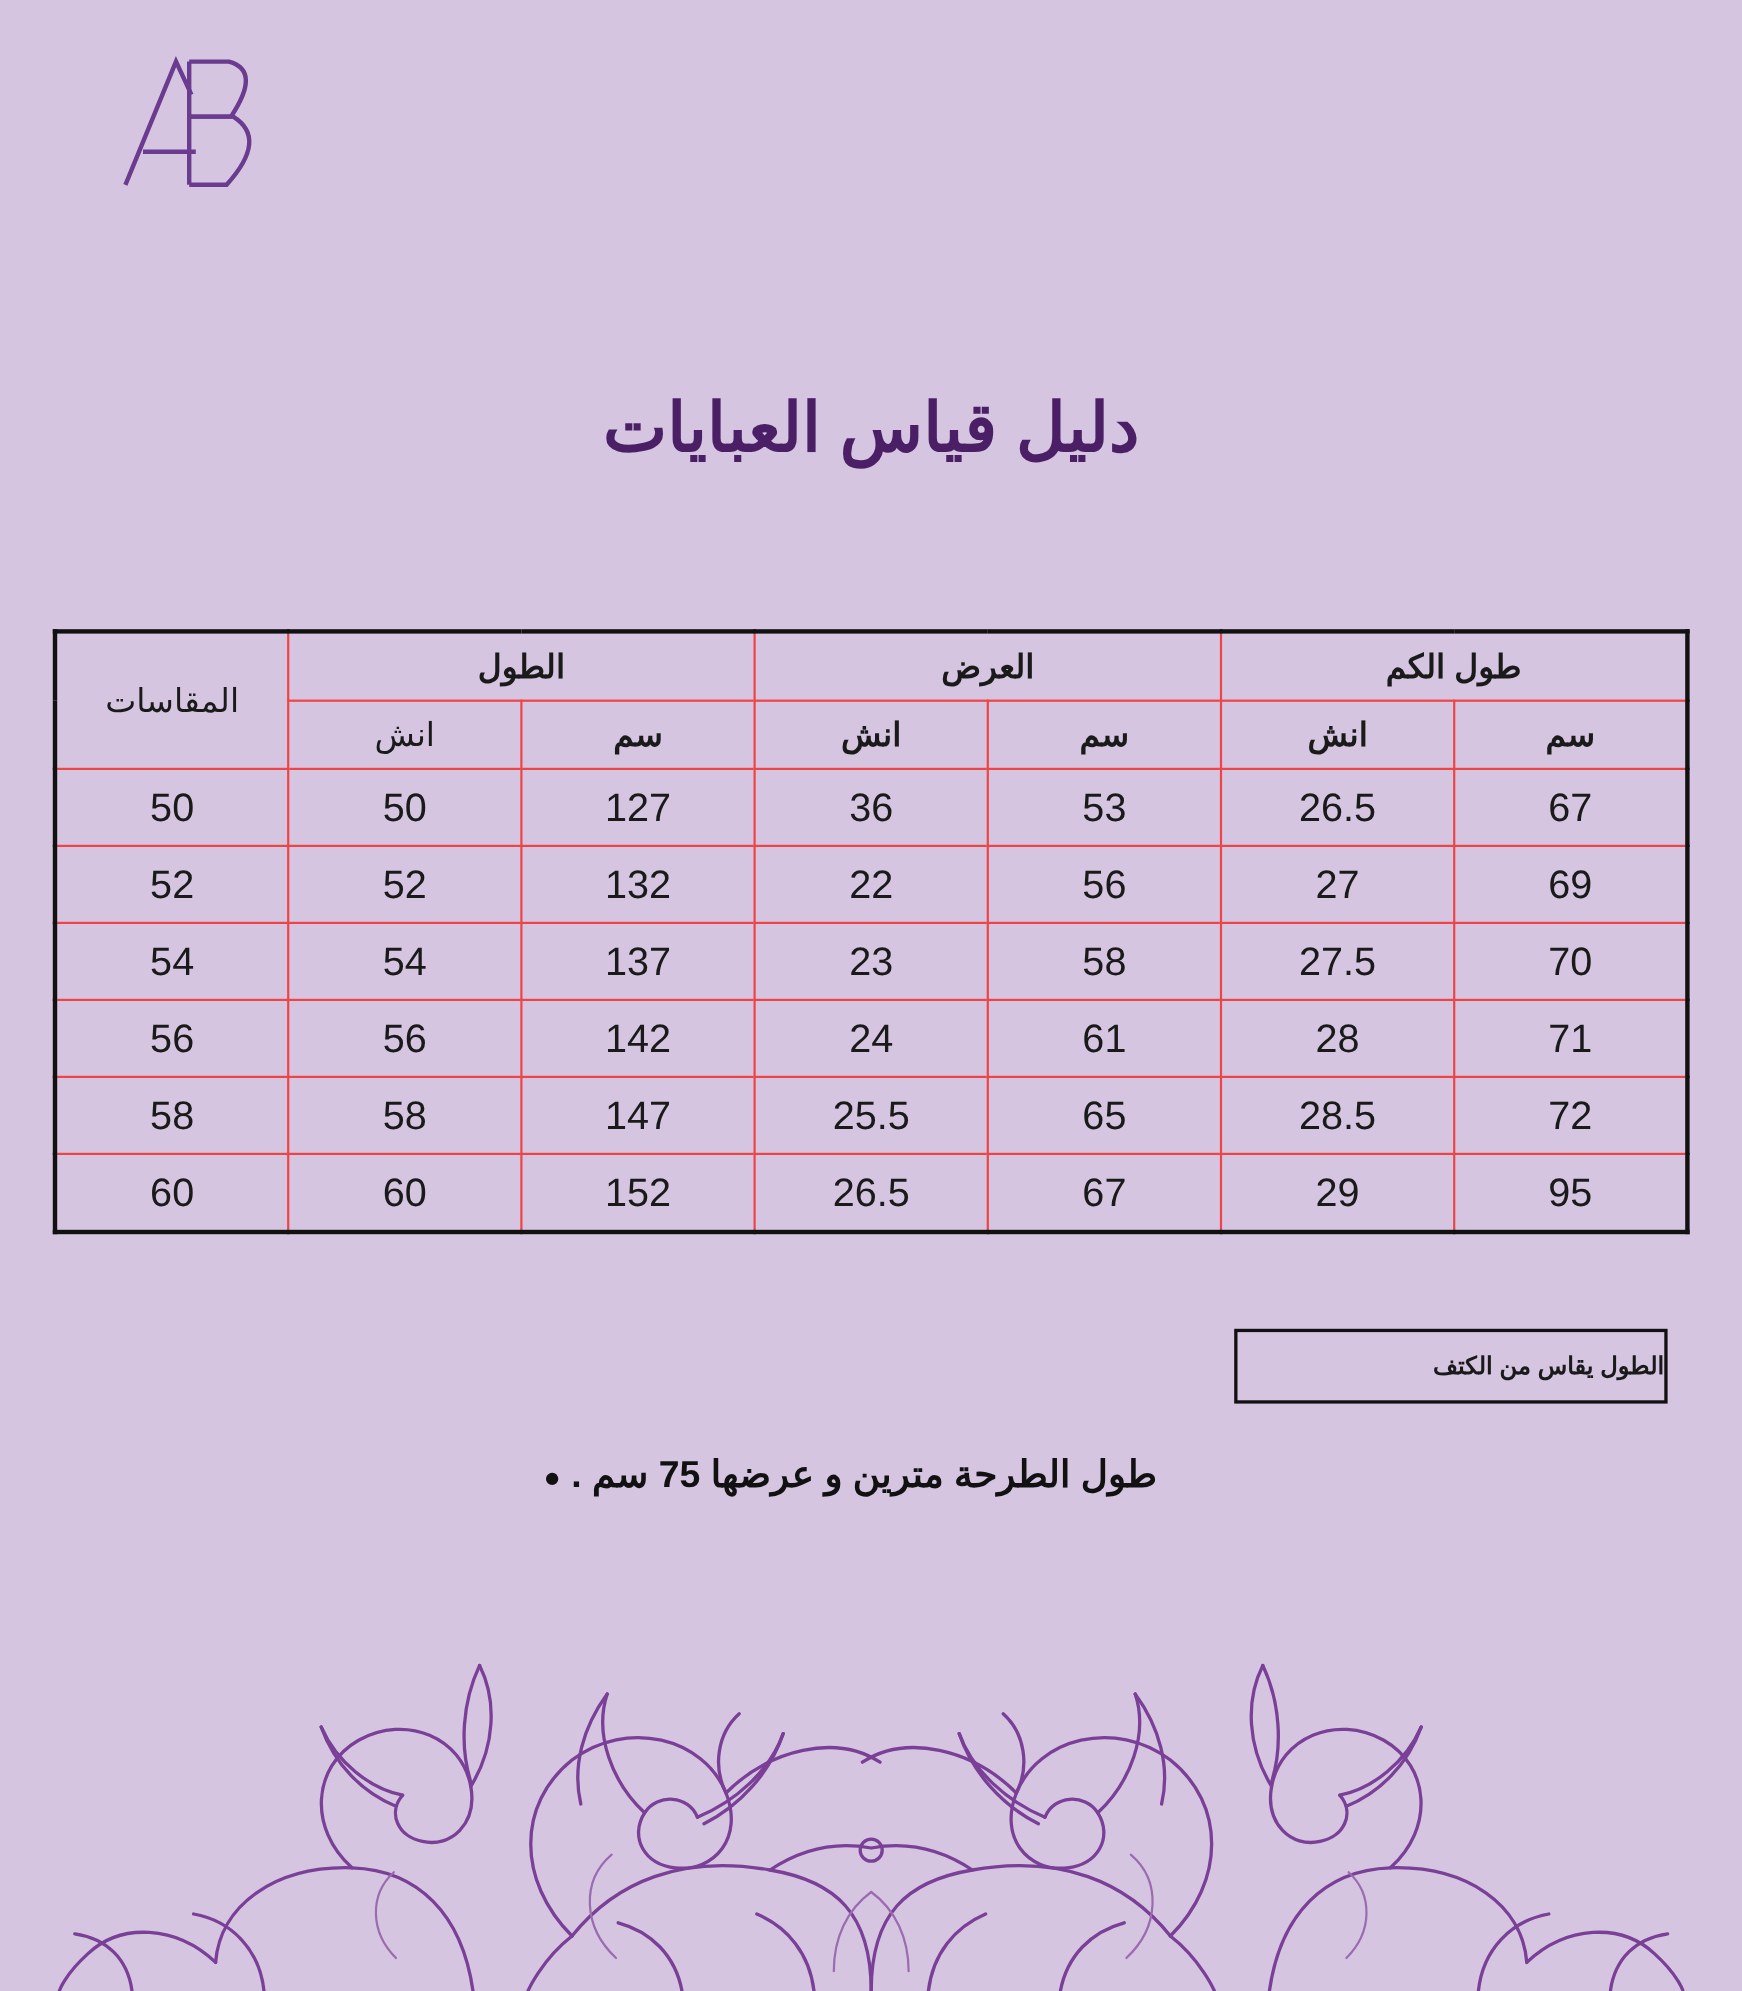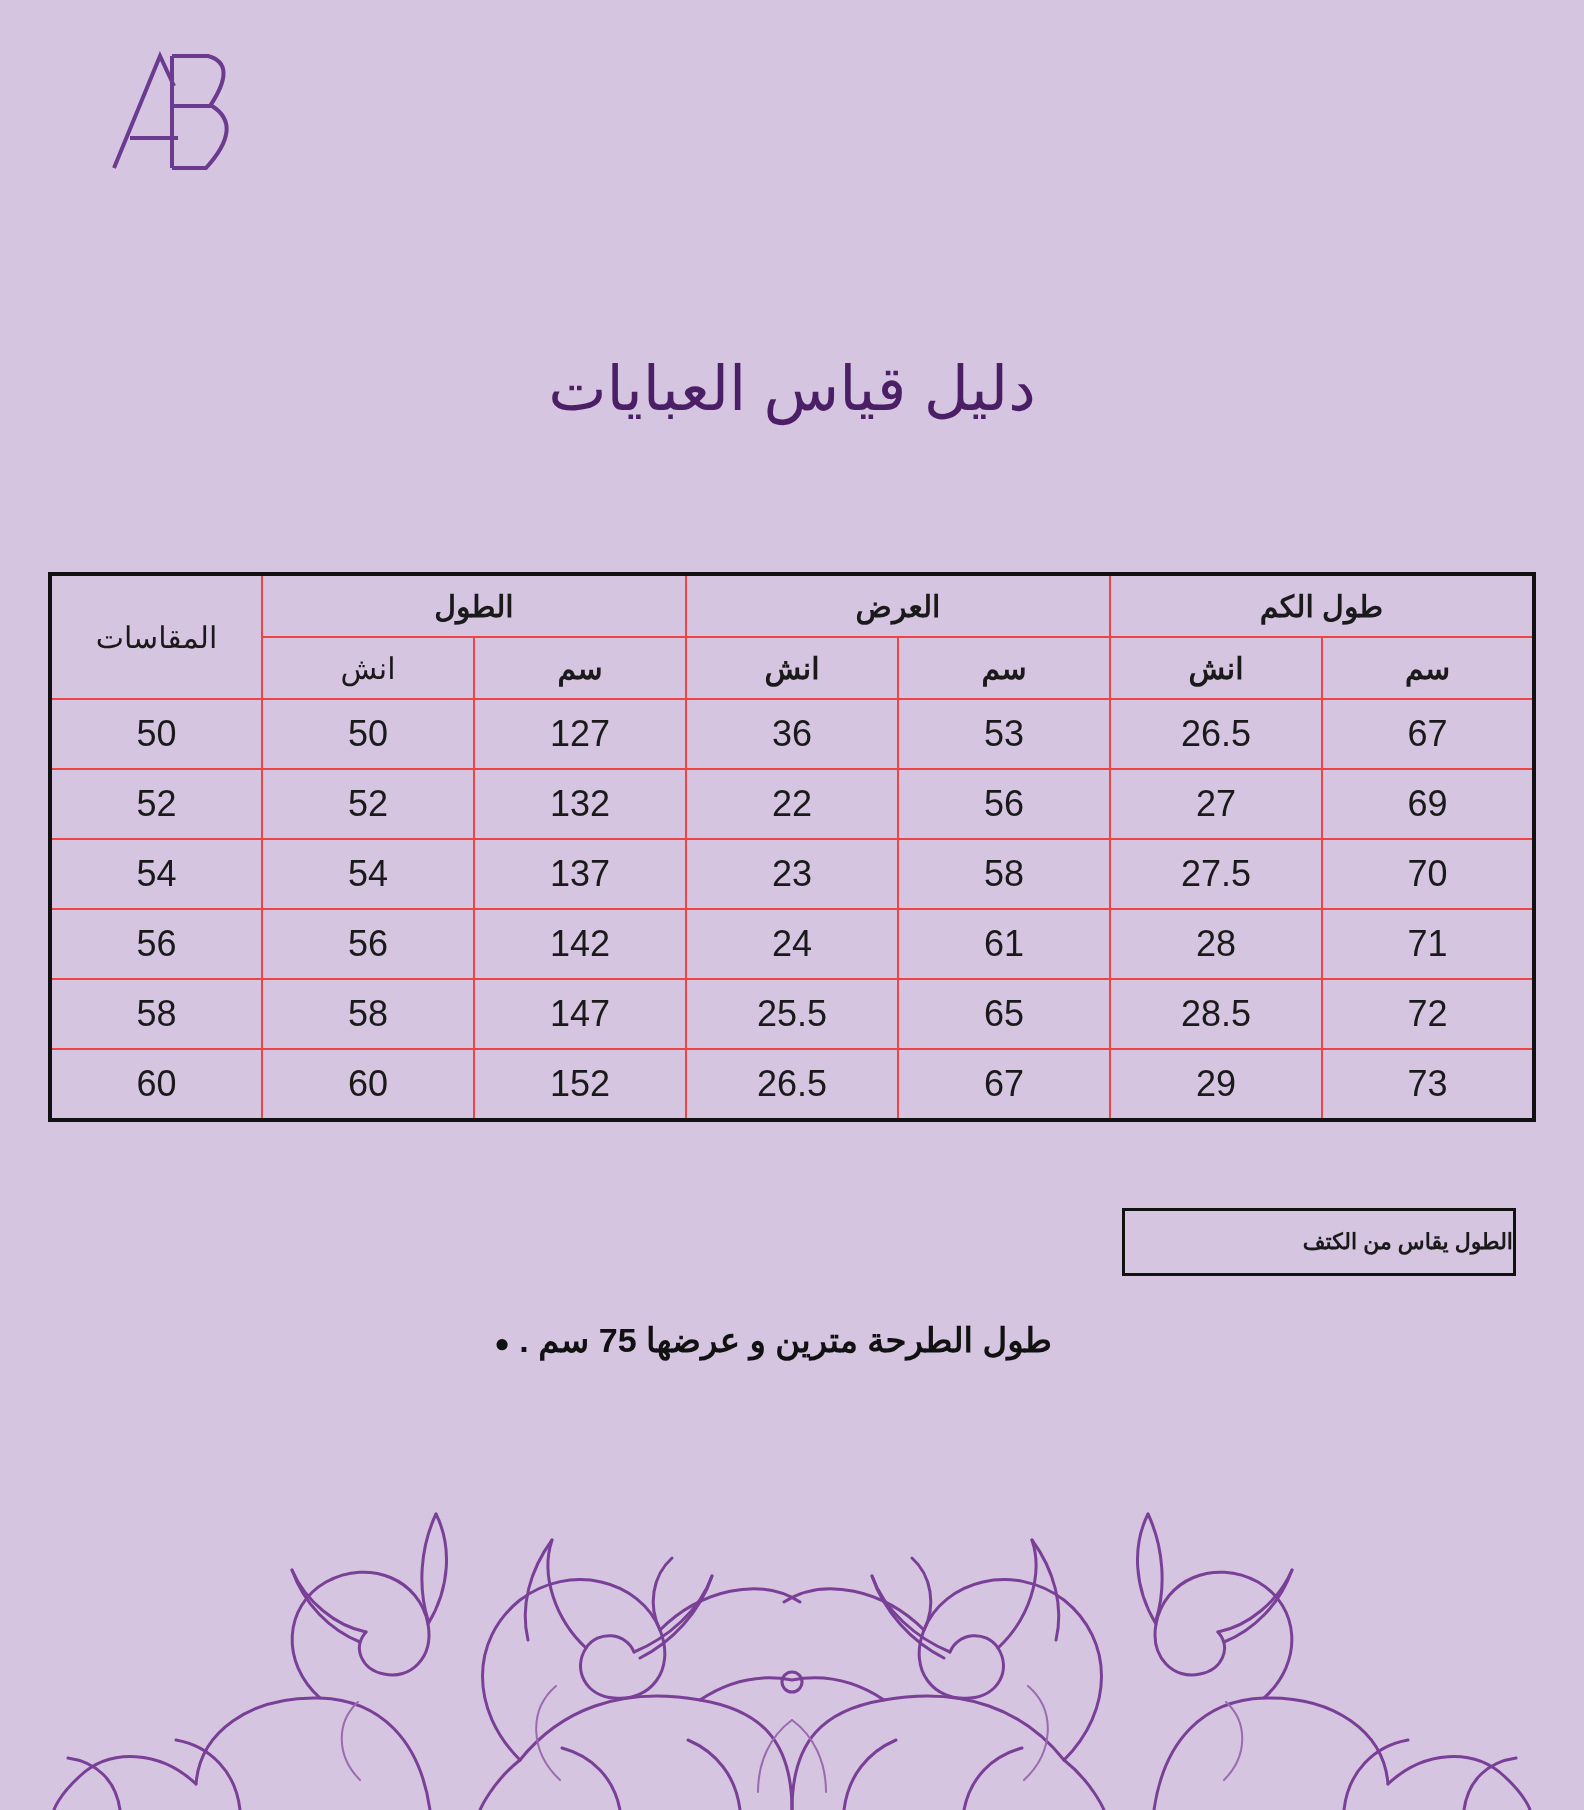--- a/index.html
+++ b/index.html
@@ -25,21 +25,21 @@
   }
 
   
   .title {
     position: absolute;
     top: 352px;
     left: 0;
     width: 100%;
     text-align: center;
     font-size: 62px;
-    font-weight: normal;
+    font-weight: bold;
     color: #4b1f66;
     letter-spacing: 0px;
     direction: rtl;
   }
 
   
   .table-wrap {
     position: absolute;
     top: 572px;
     left: 48px;
@@ -203,21 +203,21 @@
       <tr>
         <td>72</td>
         <td>28.5</td>
         <td>65</td>
         <td>25.5</td>
         <td>147</td>
         <td>58</td>
         <td>58</td>
       </tr>
       <tr>
-        <td>73</td>
+        <td>95</td>
         <td>29</td>
         <td>67</td>
         <td>26.5</td>
         <td>152</td>
         <td>60</td>
         <td>60</td>
       </tr>
     </tbody>
   </table>
 </div>

